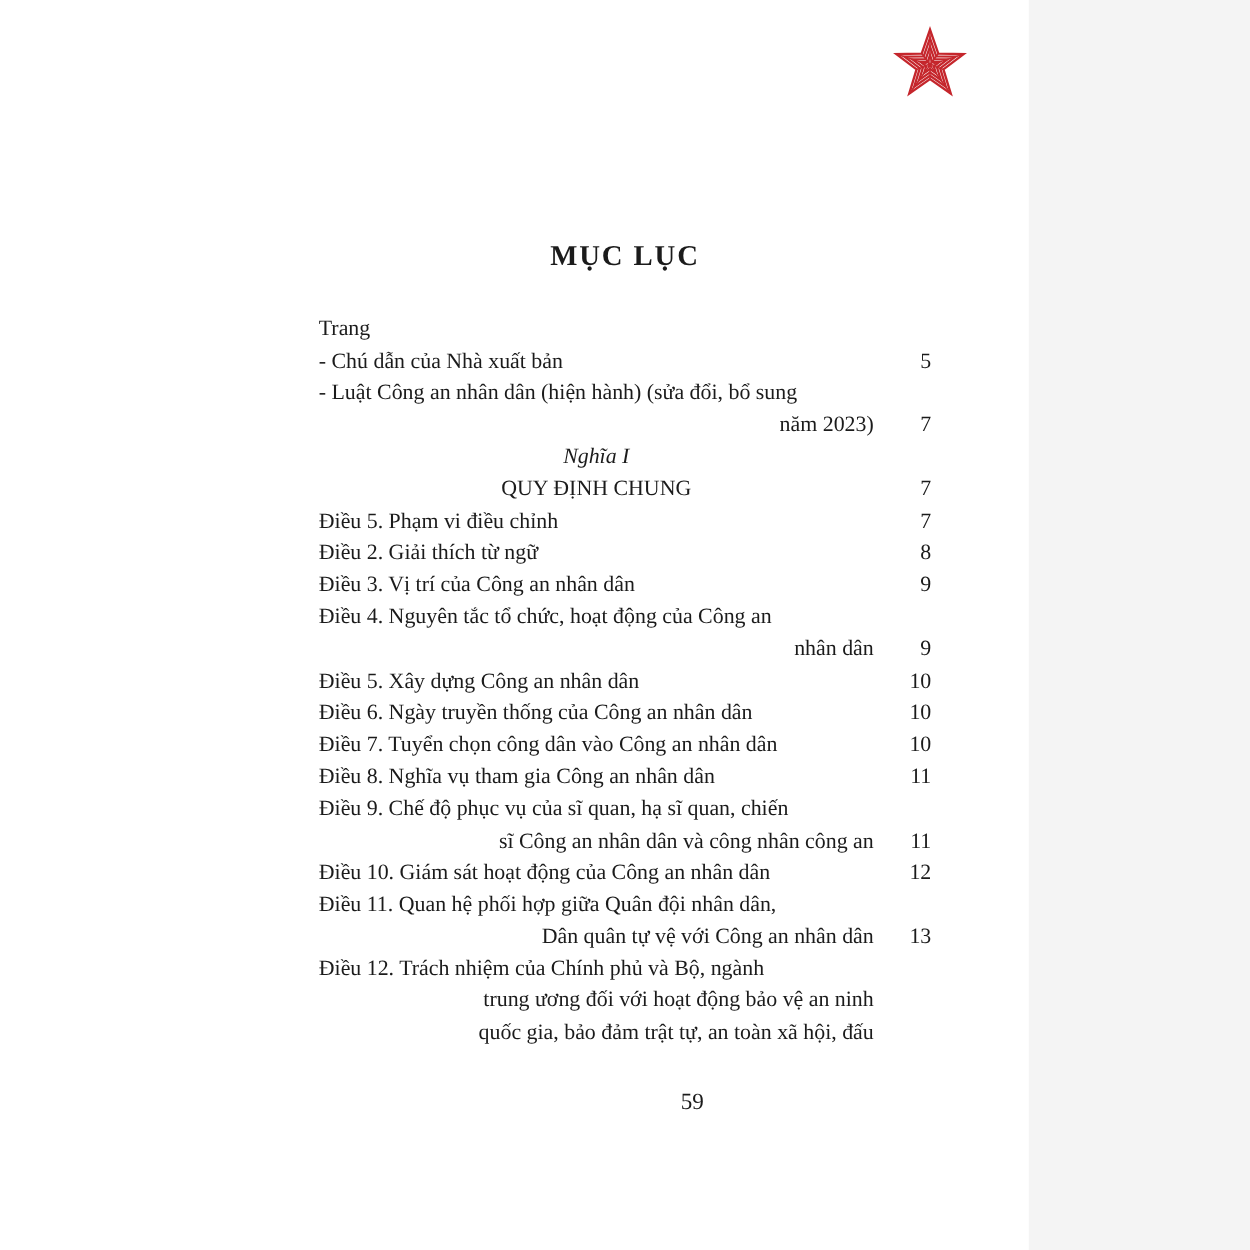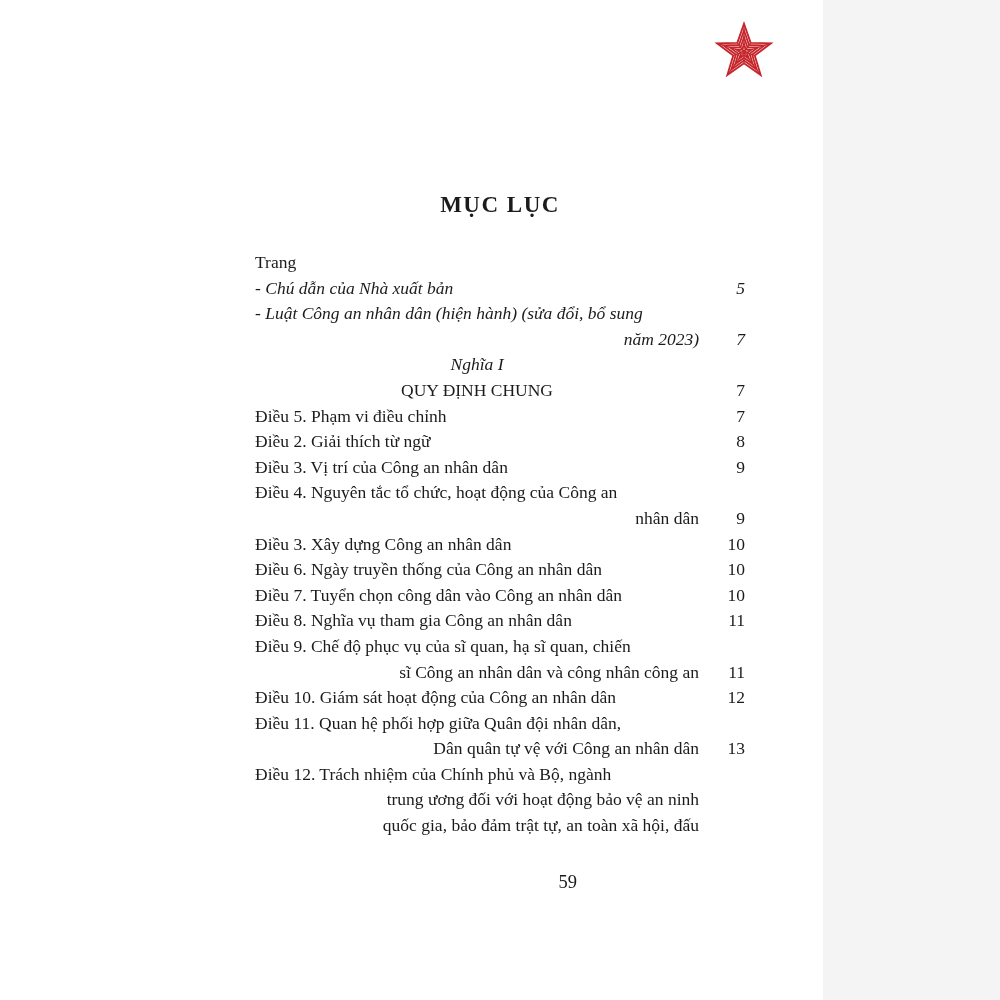--- a/index.html
+++ b/index.html
@@ -41,27 +41,27 @@
     display:flex;
   }
   .toc-lines{flex:1;min-width:0;}
   .toc-line{white-space:nowrap;}
   .toc-line.cont{padding-left:28px;text-align:right;}
   .toc-page{
     width:46px;
     text-align:right;
     align-self:flex-end;
   }
-  .dash-italic{font-style:italic;}
+  .dash-italic{}
   .chapter-label{font-style:italic;}
   .chapter-label .toc-lines,
   .chapter-title .toc-lines{text-align:center;}
   .footer-page{
     position:absolute;
-    right:246px;top:872px;
+    right:260px;top:872px;
     font-size:18.5px;
   }
 </style>
 </head>
 <body>
 
 <div class="page">
 
   <svg class="logo" viewBox="-34 -34 68 68" xmlns="http://www.w3.org/2000/svg">
     <g fill="none" stroke="#c5262c">
@@ -122,21 +122,21 @@
         </div>
         <div class="toc-row article">
           <div class="toc-lines">
             <div class="toc-line">Điều 4. Nguyên tắc tổ chức, hoạt động của Công an</div>
             <div class="toc-line cont">nhân dân</div>
           </div>
           <div class="toc-page">9</div>
         </div>
         <div class="toc-row article">
           <div class="toc-lines">
-            <div class="toc-line">Điều 3. Xây dựng Công an nhân dân</div>
+            <div class="toc-line">Điều 5. Xây dựng Công an nhân dân</div>
           </div>
           <div class="toc-page">10</div>
         </div>
         <div class="toc-row article">
           <div class="toc-lines">
             <div class="toc-line">Điều 6. Ngày truyền thống của Công an nhân dân</div>
           </div>
           <div class="toc-page">10</div>
         </div>
         <div class="toc-row article">

